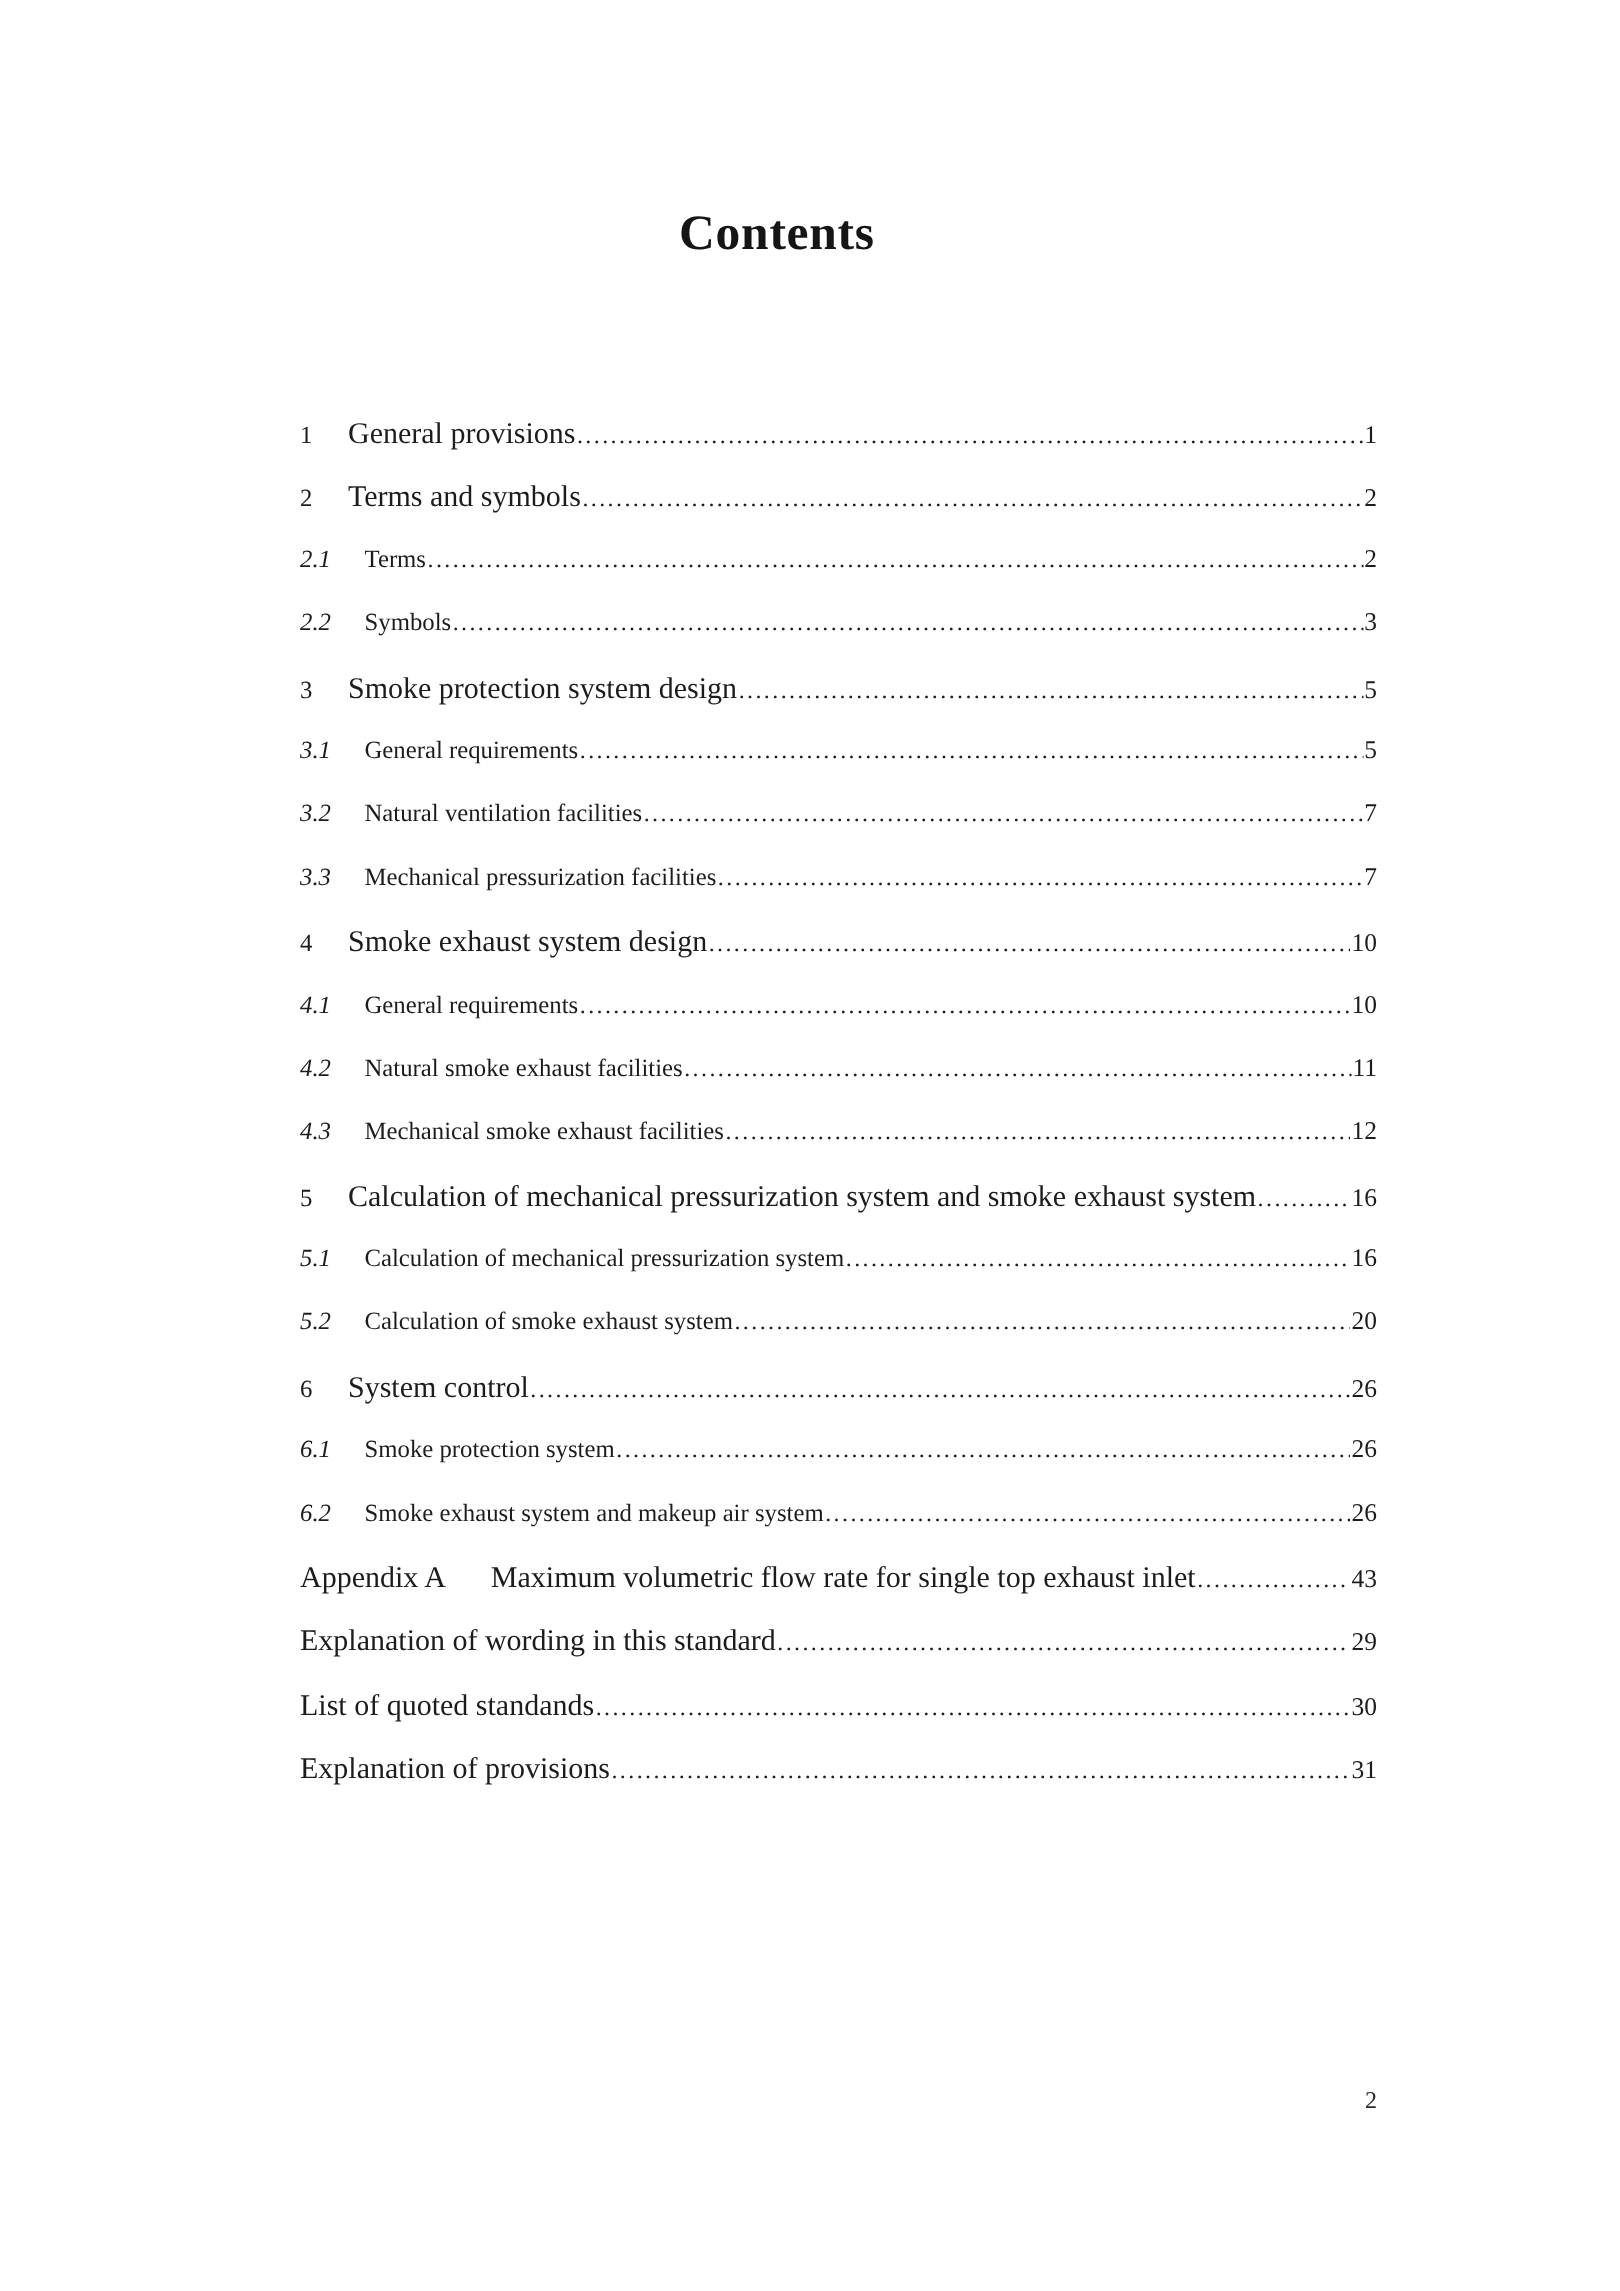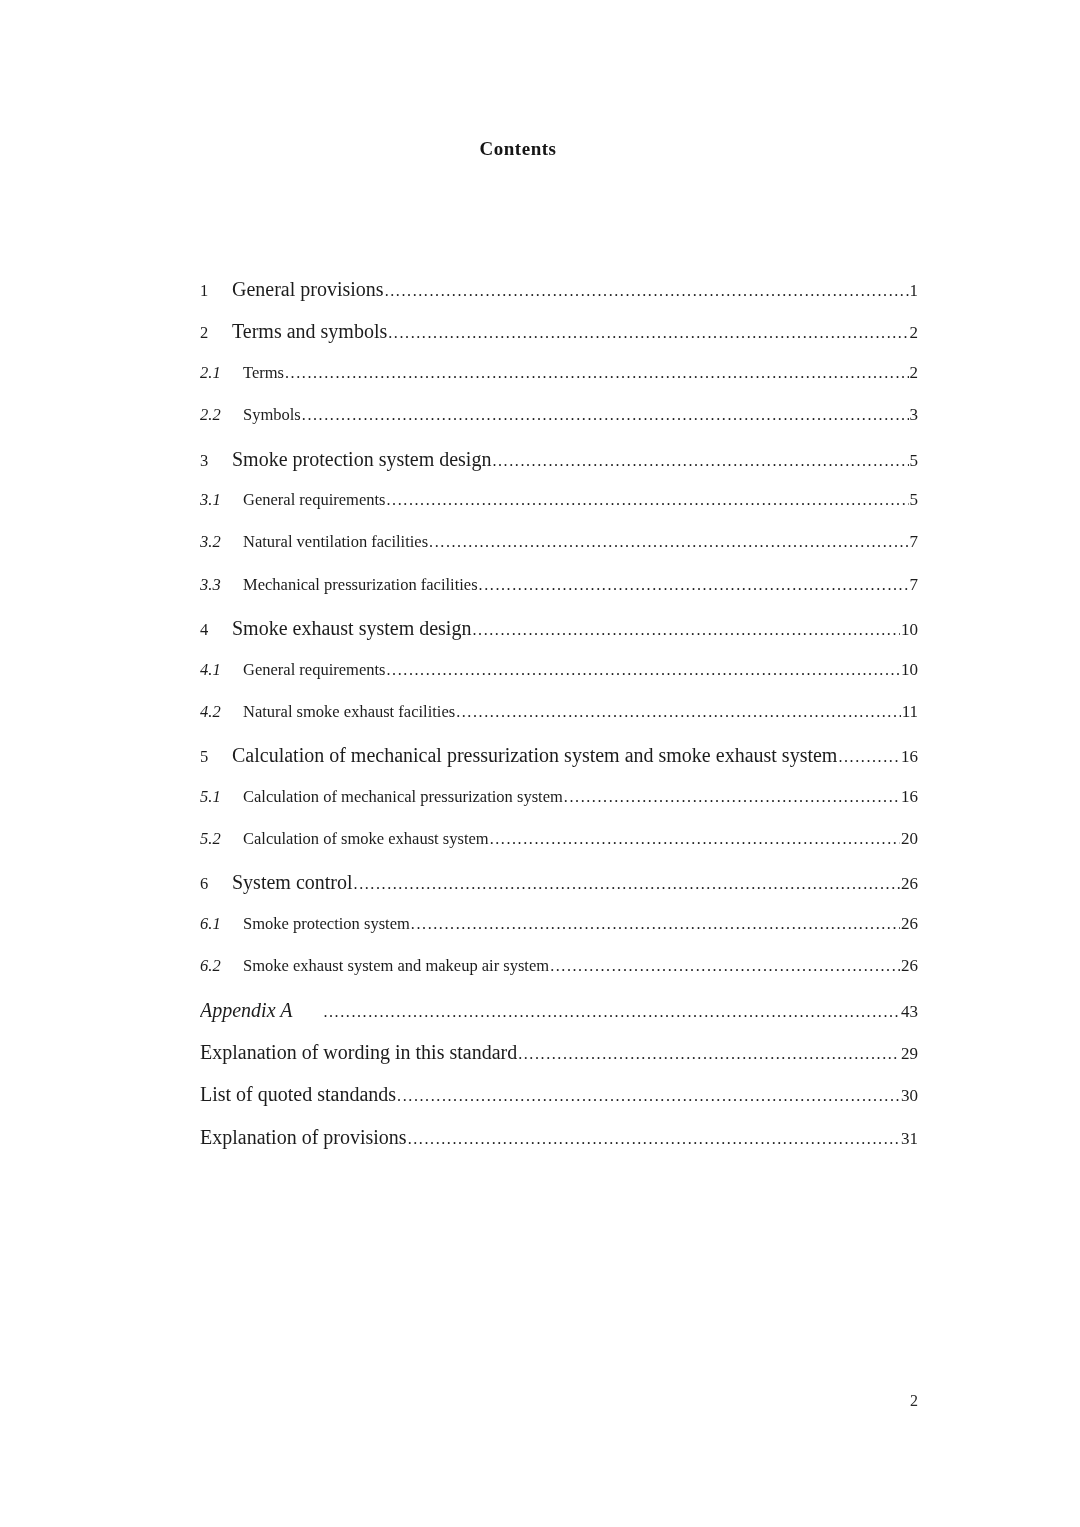--- a/index.html
+++ b/index.html
@@ -17,21 +17,21 @@
     color: #1c1c1c;
     overflow: hidden;
   }
   .title {
     position: absolute;
     top: 138px;
     left: 0;
     width: 1036px;
     margin: 0;
     text-align: center;
-    font-size: 19px;
+    font-size: 33px;
     font-weight: 700;
     letter-spacing: 0.5px;
     color: #151515;
   }
   .toc {
     position: absolute;
     left: 200px;
     top: 270px;
     width: 718px;
   }
@@ -68,21 +68,21 @@
     font-size: 17px;
   }
   
   .toc-entry.l1 { font-size: 20px; }
   .toc-entry.l1 .num { font-size: 16.5px; min-width: 32px; }
   
   .toc-entry.l2 { font-size: 16.5px; }
   .toc-entry.l2 .num { min-width: 43px; font-style: italic; }
   
   .toc-entry.appendix { font-size: 20px; }
-  .toc-entry.appendix .num { margin-right: 30px; font-style: italic; }
+  .toc-entry.appendix .num { margin-right: 30px; }
   
   .toc-entry.plain { font-size: 20px; justify-content: space-between; }
   .footer-pagenum {
     position: absolute;
     top: 1392px;
     left: 200px;
     width: 718px;
     text-align: right;
     font-size: 16px;
     color: #2a2a2a;
@@ -166,20 +166,26 @@
     <span class="pageno">10</span>
   </div>
 
   <div class="toc-entry l2">
     <span class="num">4.2</span>
     <span class="label">Natural smoke exhaust facilities</span>
     <span class="dots"></span>
     <span class="pageno">11</span>
   </div>
 
+  <div class="toc-entry l2">
+    <span class="num">4.3</span>
+    <span class="label">Mechanical smoke exhaust facilities</span>
+    <span class="dots"></span>
+    <span class="pageno">12</span>
+  </div>
 
 
   <div class="toc-entry l1">
     <span class="num">5</span>
     <span class="label">Calculation of mechanical pressurization system and smoke exhaust system</span>
     <span class="dots"></span>
     <span class="pageno">16</span>
   </div>
 
   <div class="toc-entry l2">
@@ -212,20 +218,21 @@
 
   <div class="toc-entry l2">
     <span class="num">6.2</span>
     <span class="label">Smoke exhaust system and makeup air system</span>
     <span class="dots"></span>
     <span class="pageno">26</span>
   </div>
 
   <div class="toc-entry appendix">
     <span class="num">Appendix A</span>
+    <span class="label">Maximum volumetric flow rate for single top exhaust inlet</span>
     <span class="dots"></span>
     <span class="pageno">43</span>
   </div>
 
   <div class="toc-entry plain">
 
     <span class="label">Explanation of wording in this standard</span>
     <span class="dots"></span>
     <span class="pageno">29</span>
   </div>

